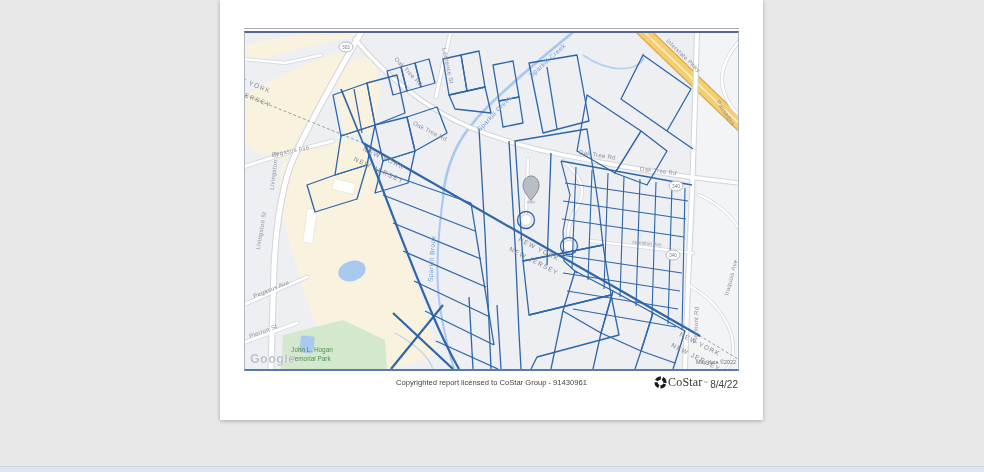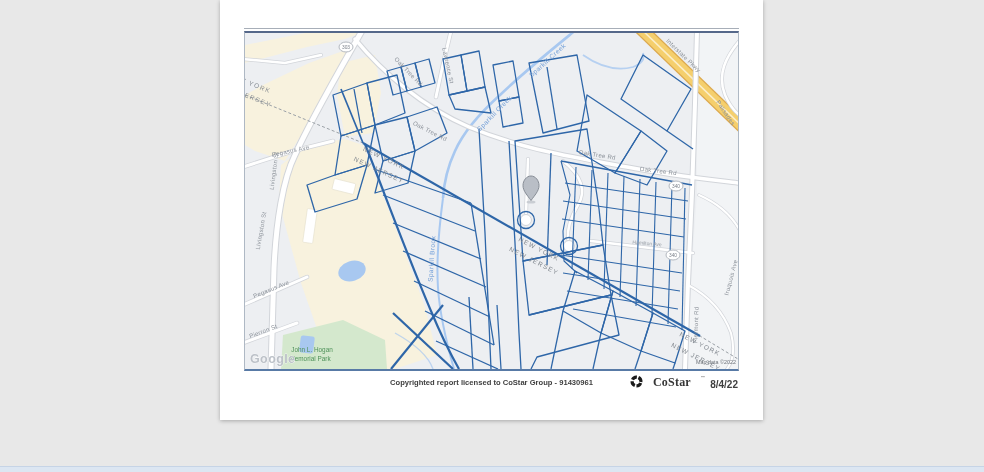--- a/index.html
+++ b/index.html
@@ -24,26 +24,26 @@
   
   .lbl{font-family:"Liberation Sans",sans-serif;font-size:6px;fill:#8b9199;letter-spacing:.3px;}
   .lbl-sm{font-size:5px;fill:#959ba3;}
   .lbl-state{font-family:"Liberation Sans",sans-serif;font-size:6.4px;fill:#82888f;letter-spacing:1.3px;}
   .lbl-water{font-family:"Liberation Sans",sans-serif;font-size:6.6px;fill:#74a0d8;letter-spacing:.4px;}
   .lbl-park{font-family:"Liberation Sans",sans-serif;font-size:6.4px;fill:#4e9159;}
   .lbl-shield{font-family:"Liberation Sans",sans-serif;font-size:4.8px;fill:#7b818a;}
   .lbl-google{font-family:"Liberation Sans",sans-serif;font-size:12.5px;font-weight:bold;fill:#bcc1c8;letter-spacing:.4px;paint-order:stroke;stroke:#ffffff;stroke-width:.6px;}
   .lbl-attrib{font-family:"Liberation Sans",sans-serif;font-size:5.4px;fill:#6f747b;}
   
-  .footer{position:absolute;left:0;top:372px;width:543px;height:24px;font-weight:bold;}
+  .footer{position:absolute;left:0;top:372px;width:543px;height:24px;}
   .copyright{
     position:absolute;left:50%;top:6px;transform:translateX(-50%);
     font-size:7.6px;color:#3f3f3f;white-space:nowrap;
   }
-  .brand{position:absolute;left:410px;top:3px;display:flex;gap:10px;}
+  .brand{position:absolute;left:434px;top:3px;display:flex;align-items:center;gap:1px;}
   .brand-word{font-family:"Liberation Serif",serif;font-size:12px;color:#353535;letter-spacing:.2px;}
   .brand-tm{font-size:4px;color:#6a6a6a;vertical-align:super;}
   .report-date{position:absolute;right:25px;top:7px;font-size:10px;color:#3f3f3f;}
 </style>
 </head>
 <body>
 
 <div class="sheet">
   <div class="top-rule"></div>
 

